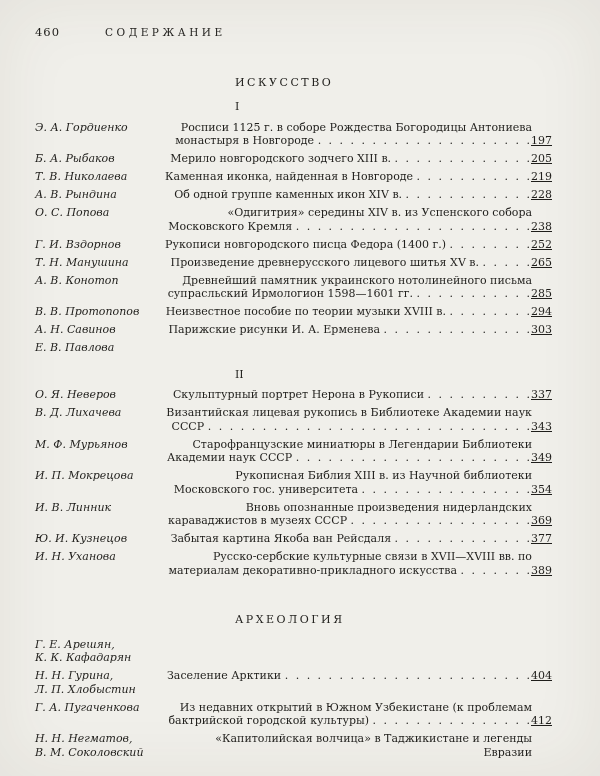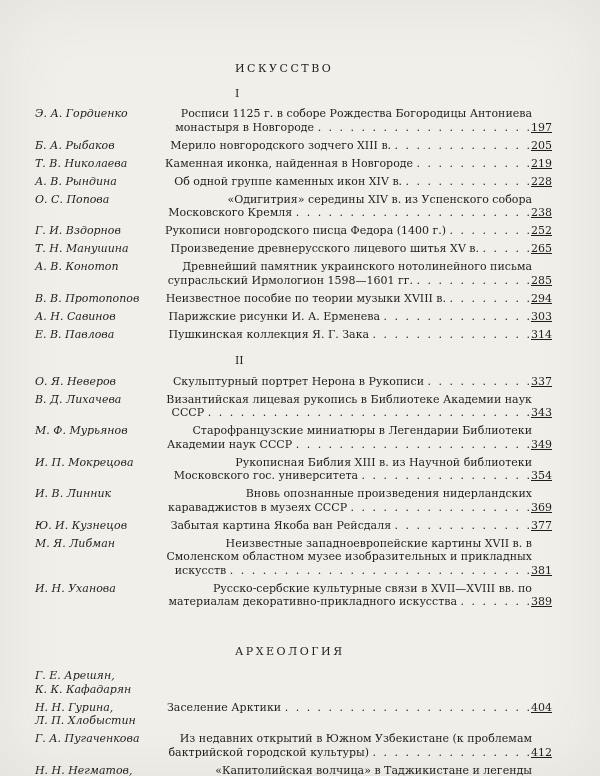--- a/index.html
+++ b/index.html
@@ -42,20 +42,24 @@
   }
   .entry-main { flex: 1; position: relative; padding-right: 36px; text-align: right; }
   .entry-title { }
   .dots { letter-spacing: 2px; color: #2b2a27; }
   .entry-page { position: absolute; right: 16px; bottom: 0; text-decoration: underline; }
 </style>
 </head>
 <body>
 
 <div class="page">
+  <header class="page-header">
+    <span class="folio">460</span>
+    <span class="running-title">СОДЕРЖАНИЕ</span>
+  </header>
   <main id="toc">
   <section class="toc-section">
     <h2 class="section-heading">ИСКУССТВО</h2>
     <div class="subsections">
   <div class="toc-subsection">
     <div class="subsection-label">I</div>
     <div class="entries">
   <div class="toc-entry">
     <div class="entry-author">Э. А. Гордиенко</div>
     <div class="entry-main"><span class="entry-title">Росписи 1125 г. в соборе Рождества Богородицы Антониева монастыря в Новгороде </span><span class="dots"> . . . . . . . . . . . . . . . . . . . .</span><span class="entry-page">197</span></div>
@@ -102,21 +106,20 @@
     <div class="entry-main"><span class="entry-title">Неизвестное пособие по теории музыки XVIII в. </span><span class="dots"> . . . . . . . .</span><span class="entry-page">294</span></div>
   </div>
 
   <div class="toc-entry">
     <div class="entry-author">А. Н. Савинов</div>
     <div class="entry-main"><span class="entry-title">Парижские рисунки И. А. Ерменева </span><span class="dots"> . . . . . . . . . . . . . .</span><span class="entry-page">303</span></div>
   </div>
 
   <div class="toc-entry">
     <div class="entry-author">Е. В. Павлова</div>
-    <div class="entry-main"><span class="entry-title">Пушкинская коллекция Я. Г. Зака </span><span class="dots"> . . . . . . . . . . . . . . .</span><span class="entry-page">314</span></div>
   </div>
 </div>
   </div>
 
   <div class="toc-subsection">
     <div class="subsection-label">II</div>
     <div class="entries">
   <div class="toc-entry">
     <div class="entry-author">О. Я. Неверов</div>
     <div class="entry-main"><span class="entry-title">Скульптурный портрет Нерона в Рукописи </span><span class="dots"> . . . . . . . . . .</span><span class="entry-page">337</span></div>
@@ -140,24 +143,20 @@
   <div class="toc-entry">
     <div class="entry-author">И. В. Линник</div>
     <div class="entry-main"><span class="entry-title">Вновь опознанные произведения нидерландских караваджистов в музеях СССР </span><span class="dots"> . . . . . . . . . . . . . . . . .</span><span class="entry-page">369</span></div>
   </div>
 
   <div class="toc-entry">
     <div class="entry-author">Ю. И. Кузнецов</div>
     <div class="entry-main"><span class="entry-title">Забытая картина Якоба ван Рейсдаля </span><span class="dots"> . . . . . . . . . . . . .</span><span class="entry-page">377</span></div>
   </div>
 
-  <div class="toc-entry">
-    <div class="entry-author">М. Я. Либман</div>
-    <div class="entry-main"><span class="entry-title">Неизвестные западноевропейские картины XVII в. в Смоленском областном музее изобразительных и прикладных искусств </span><span class="dots"> . . . . . . . . . . . . . . . . . . . . . . . . . . . .</span><span class="entry-page">381</span></div>
-  </div>
 
   <div class="toc-entry">
     <div class="entry-author">И. Н. Уханова</div>
     <div class="entry-main"><span class="entry-title">Русско-сербские культурные связи в XVII—XVIII вв. по материалам декоративно-прикладного искусства </span><span class="dots"> . . . . . . .</span><span class="entry-page">389</span></div>
   </div>
 </div>
   </div>
 </div>
   </section>
 

